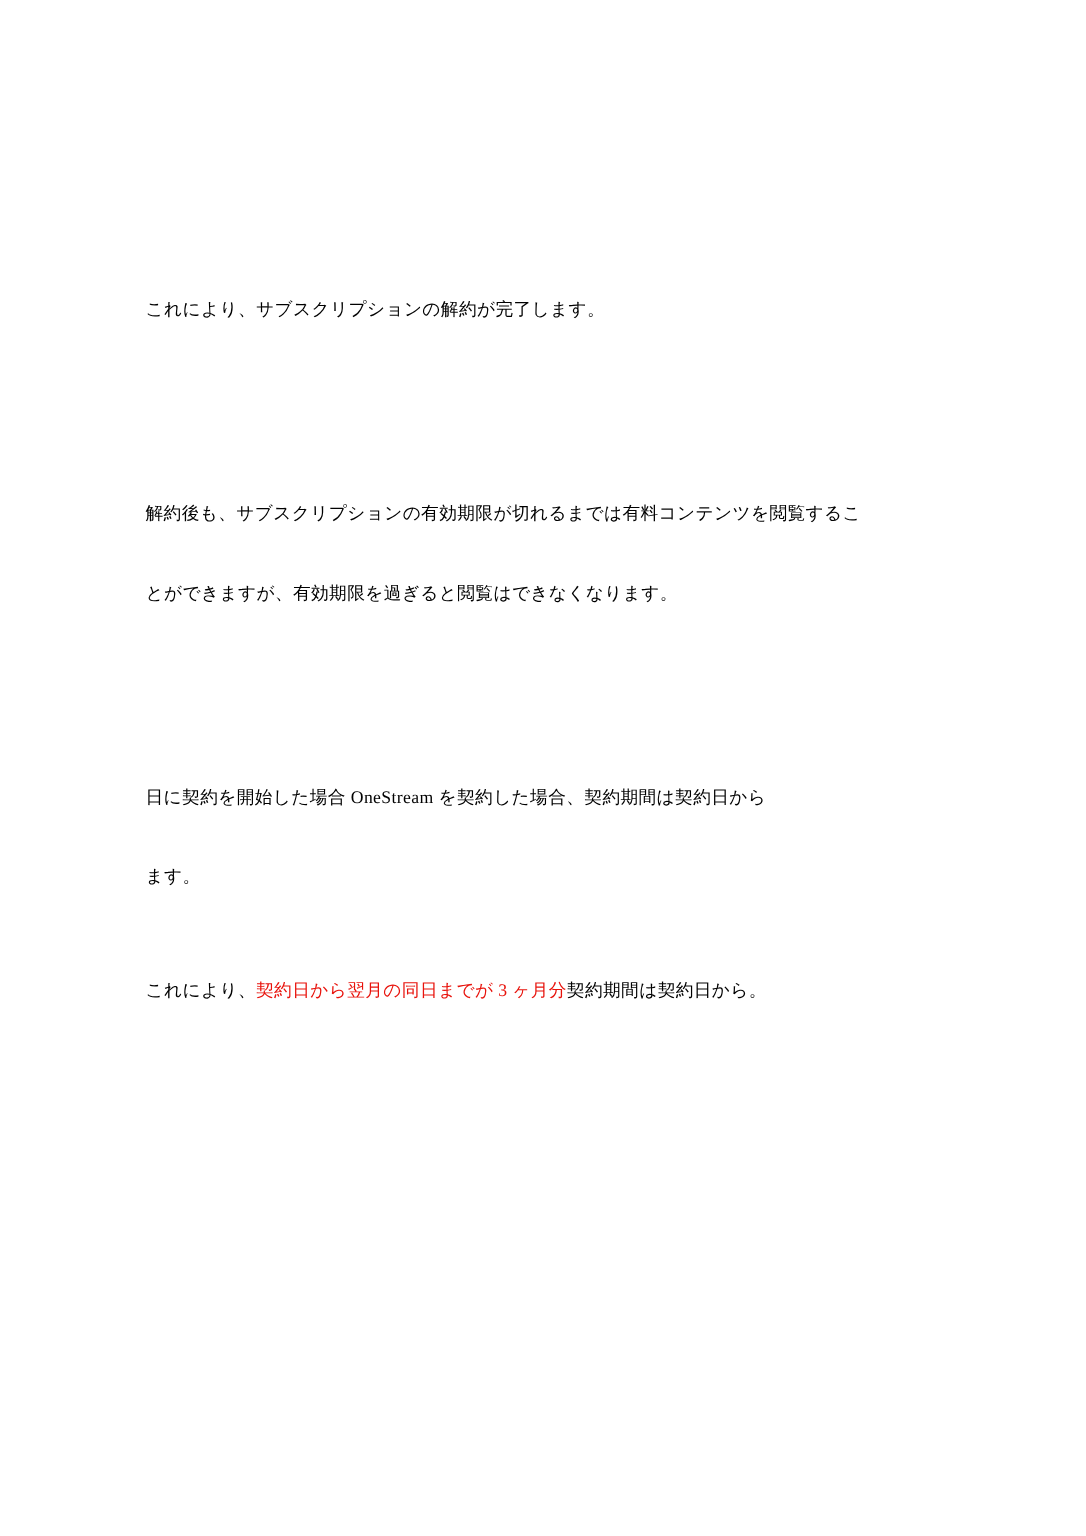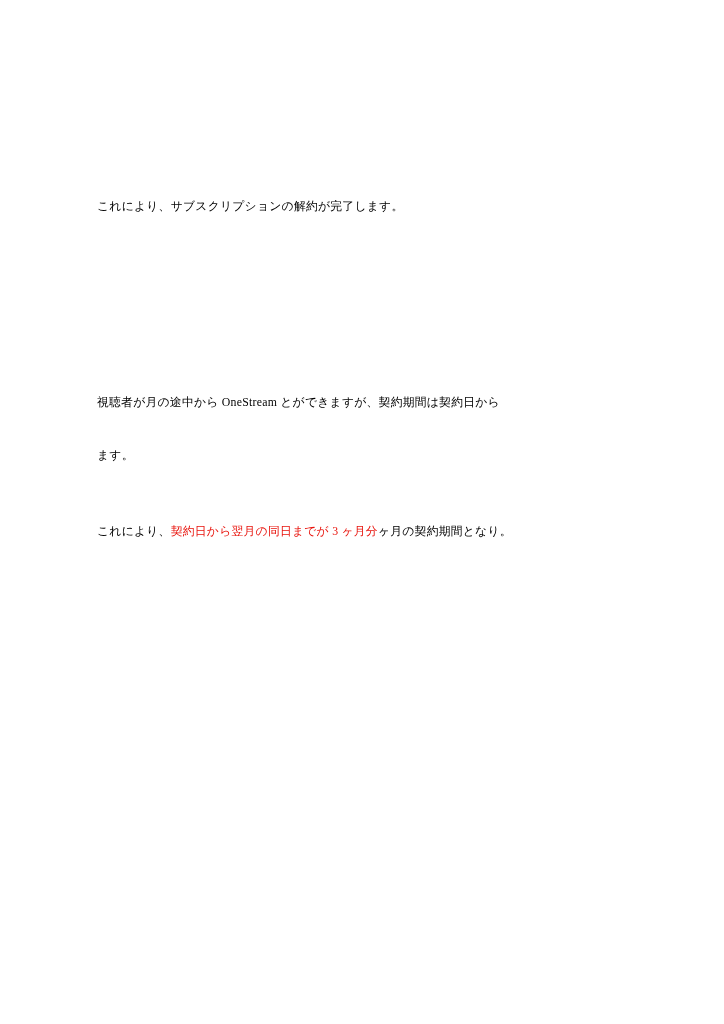--- a/index.html
+++ b/index.html
@@ -51,26 +51,30 @@
 
 <div class="page">
   <div class="content">
 
     <p class="para">
       <span class="line">これにより、サブスクリプションの解約が完了します。</span>
     </p>
 
     <div class="gap-lg"></div>
 
+    <p class="para">
+      <span class="line">解約後も、サブスクリプションの有効期限が切れるまでは有料コンテンツを閲覧するこ</span>
+      <span class="line">とができますが、有効期限を過ぎると閲覧はできなくなります。</span>
+    </p>
 
     <div class="gap-lg"></div>
 
     <p class="para">
-      <span class="line">視聴者が月の途中から OneStream とができますが、契約期間は契約日から</span>
+      <span class="line">日に契約を開始した場合 OneStream を契約した場合、契約期間は契約日から</span>
       <span class="line">ます。</span>
     </p>
 
     <p class="para">
-      <span class="line"><span>これにより、</span><span class="inline-red">契約日から翌月の同日までが 3 ヶ月分</span><span>ヶ月の契約期間となり。</span></span>
+      <span class="line"><span>これにより、</span><span class="inline-red">契約日から翌月の同日までが 3 ヶ月分</span><span>契約期間は契約日から。</span></span>
     </p>
 
   </div>
 </div>
 
 </body></html>

